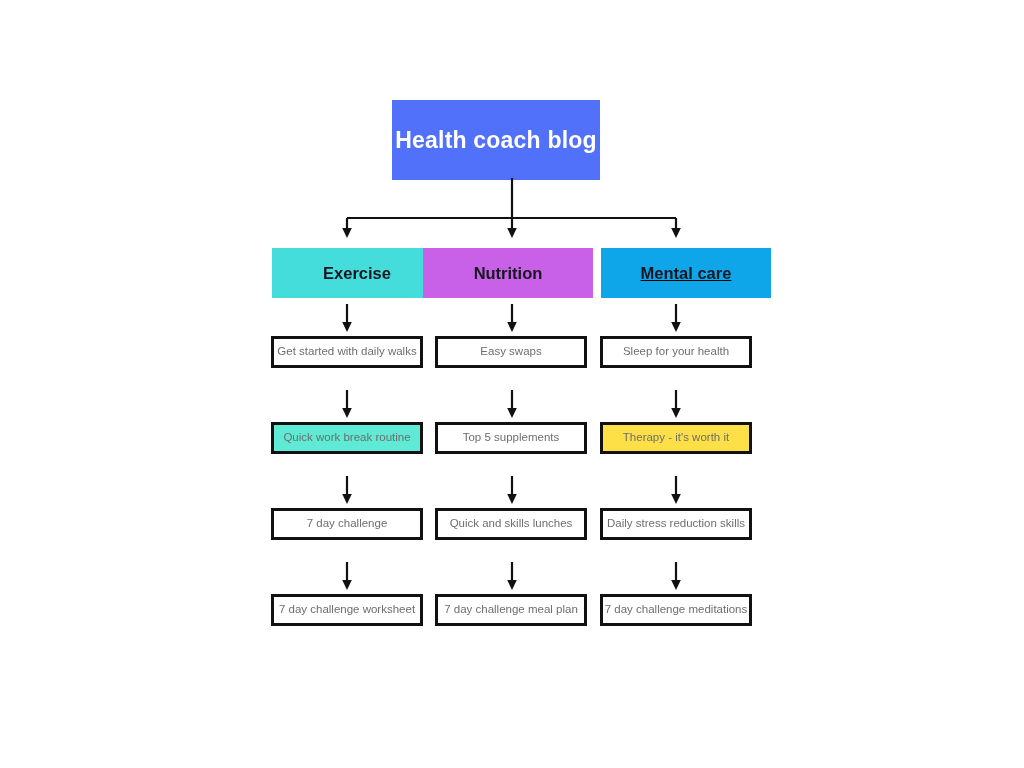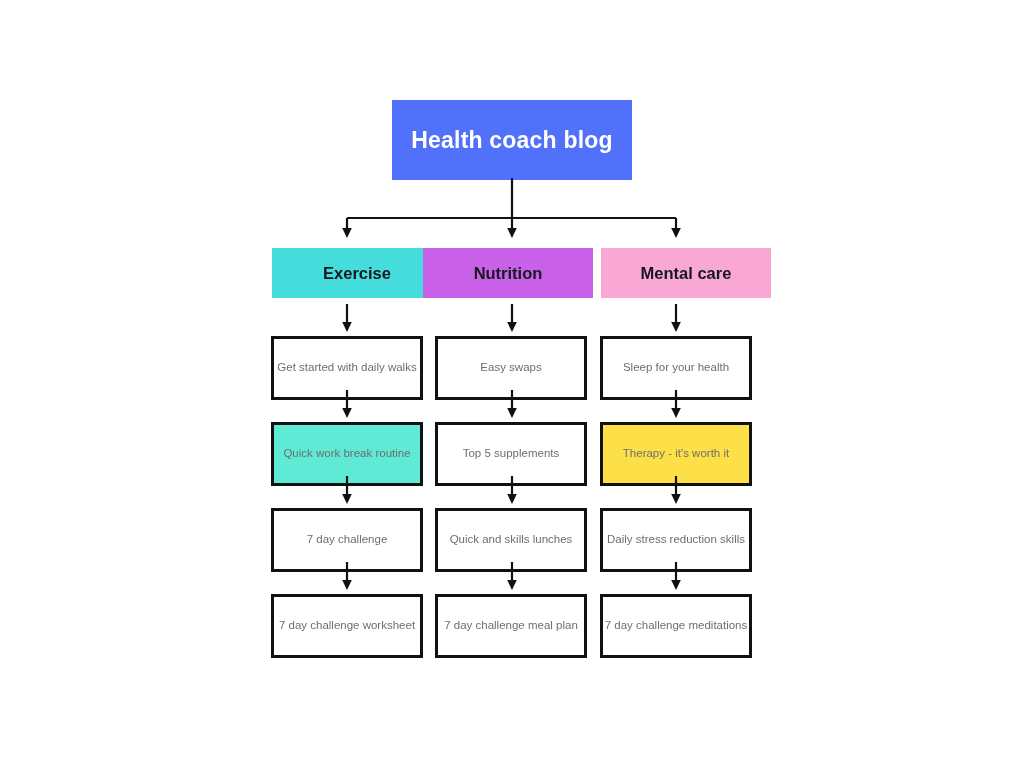--- a/index.html
+++ b/index.html
@@ -19,21 +19,21 @@
     position: relative;
     width: 1024px;
     height: 768px;
   }
 
   
   .root-node {
     position: absolute;
     left: 392px;
     top: 100px;
-    width: 240px;
+    width: 208px;
     height: 80px;
     background: #5271fa;
     display: flex;
     align-items: center;
     justify-content: center;
     box-sizing: border-box;
   }
   .root-node .root-label {
     color: #ffffff;
     font-size: 23px;
@@ -70,21 +70,21 @@
     line-height: 1;
   }
   .cat-col-0 { left: 272px; }
   .cat-col-1 { left: 423px; }
   .cat-col-2 { left: 601px; }
 
   
   .item-node {
     position: absolute;
     width: 152px;
-    height: 64px;
+    height: 32px;
     background: #ffffff;
     border: 3px solid #111111;
     display: flex;
     align-items: center;
     justify-content: center;
     box-sizing: border-box;
     padding: 0 0;
   }
   .item-node .item-label {
     font-size: 11.5px;
@@ -146,21 +146,21 @@
       <polygon points="346,60 341.2,50 350.8,50"></polygon>
     </g>
   </svg>
 
   <div class="cat-node cat-col-0" style="background: rgb(69, 220, 220);">
     <span class="cat-label" style="color: rgb(23, 23, 31);">Exercise</span>
   </div>
   <div class="cat-node cat-col-1" style="background: rgb(200, 97, 232);">
     <span class="cat-label" style="color: rgb(23, 23, 31);">Nutrition</span>
   </div>
-  <div class="cat-node cat-col-2" style="background: #f9a8d4;">
+  <div class="cat-node cat-col-2" style="background: #0ea5e9; text-decoration: underline;">
     <span class="cat-label" style="color: rgb(23, 23, 31);">Mental care</span>
   </div>
 
   <svg class="v-arrow va-col-0 va-row-0" viewBox="0 0 14 30" width="14" height="30">
     <line x1="7" y1="0" x2="7" y2="21" stroke="#111111" stroke-width="2.2"></line>
     <polygon points="7,28 2.2,18 11.8,18" fill="#111111"></polygon>
   </svg>
   <div class="item-node item-col-0 item-row-0" style="background: rgb(255, 255, 255); border-color: rgb(17, 17, 17);">
     <span class="item-label" style="color: rgb(110, 110, 110);">Get started with daily walks</span>
   </div>

